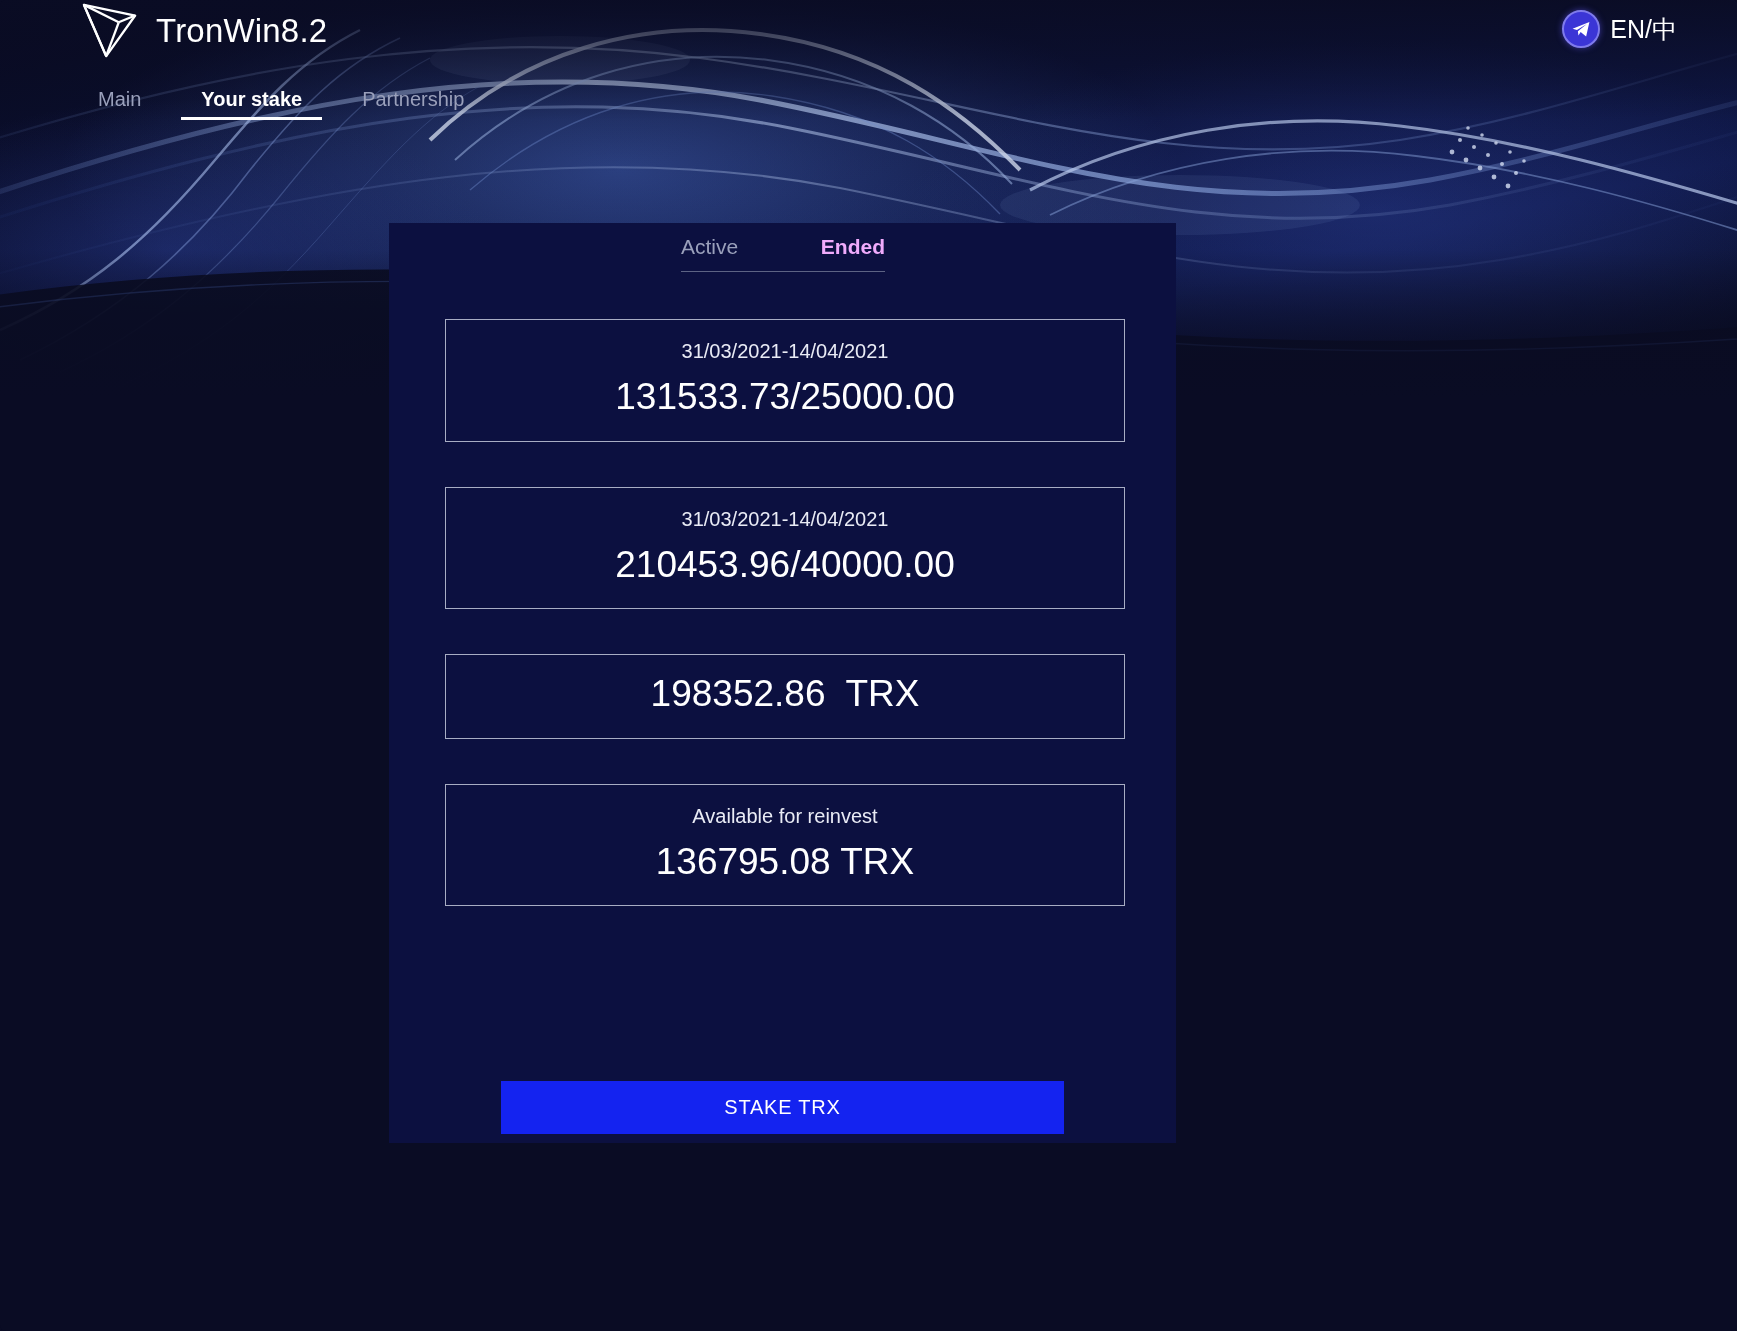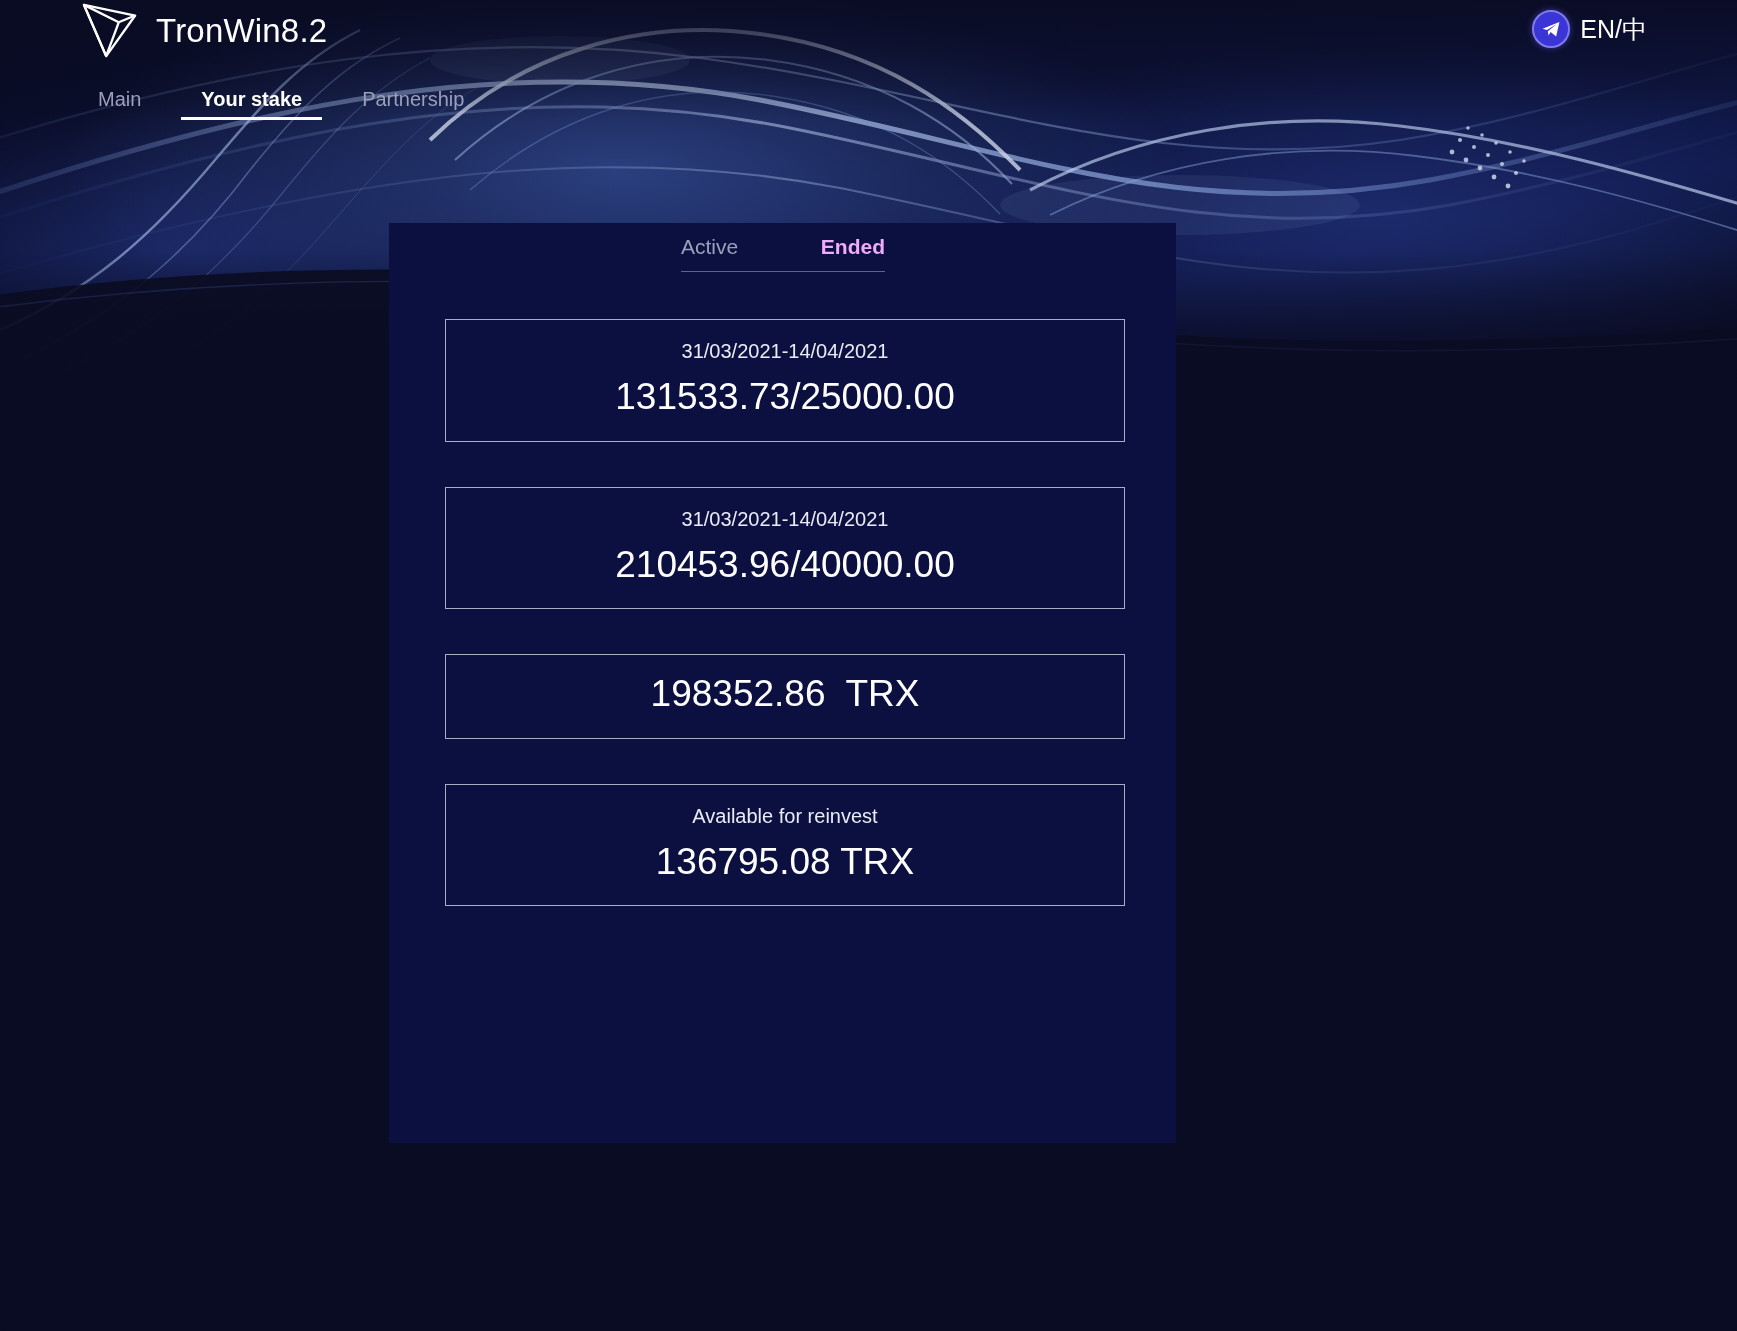--- a/index.html
+++ b/index.html
@@ -95,21 +95,21 @@
     content: "";
     position: absolute;
     left: 2px; right: 2px;
     bottom: 13px;
     height: 3px;
     background: #ffffff;
   }
 
   .lang-area {
     position: absolute;
-    right: 90px; top: 10px;
+    right: 60px; top: 10px;
     display: flex;
     align-items: center;
     gap: 10px;
   }
   .tg-icon {
     width: 38px; height: 38px;
     border-radius: 50%;
     background: #3b35d6;
     border: 2px solid #7f7bec;
     display: flex;
@@ -367,18 +367,19 @@
       </div>
 
       <div class="card">
         <div class="card-label">Available for reinvest</div>
         <div class="card-value">136795.08 TRX</div>
       </div>
 
     </div>
 
 
+    <button class="stake-btn">STAKE TRX</button>
 
   </div>
 
   <div class="footer-strip"></div>
 
 </div>
 
 </body></html>

